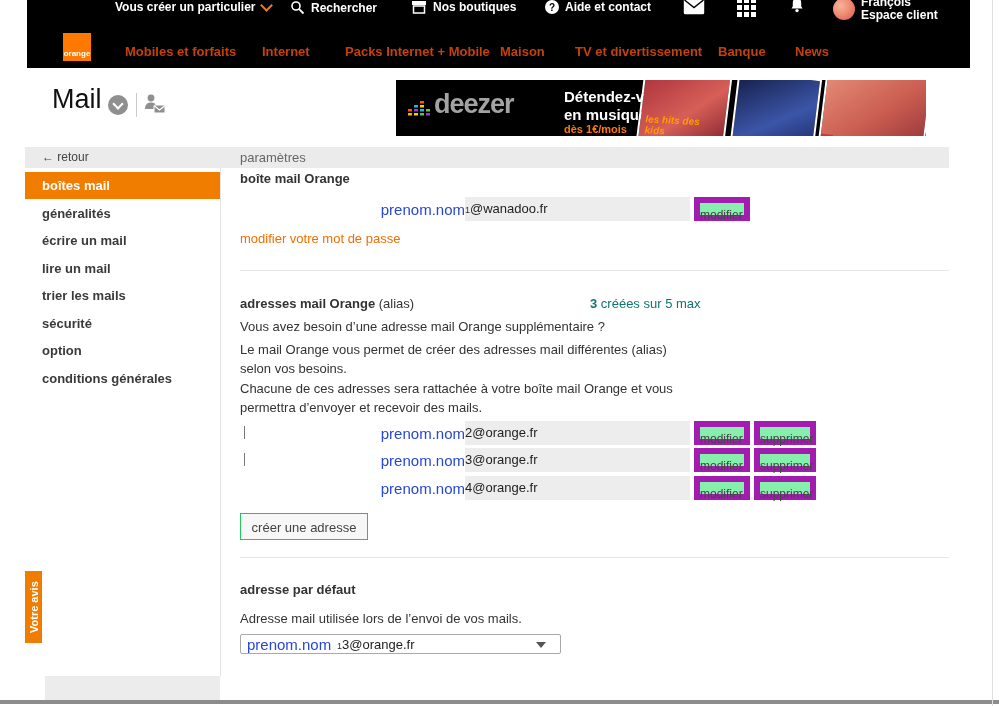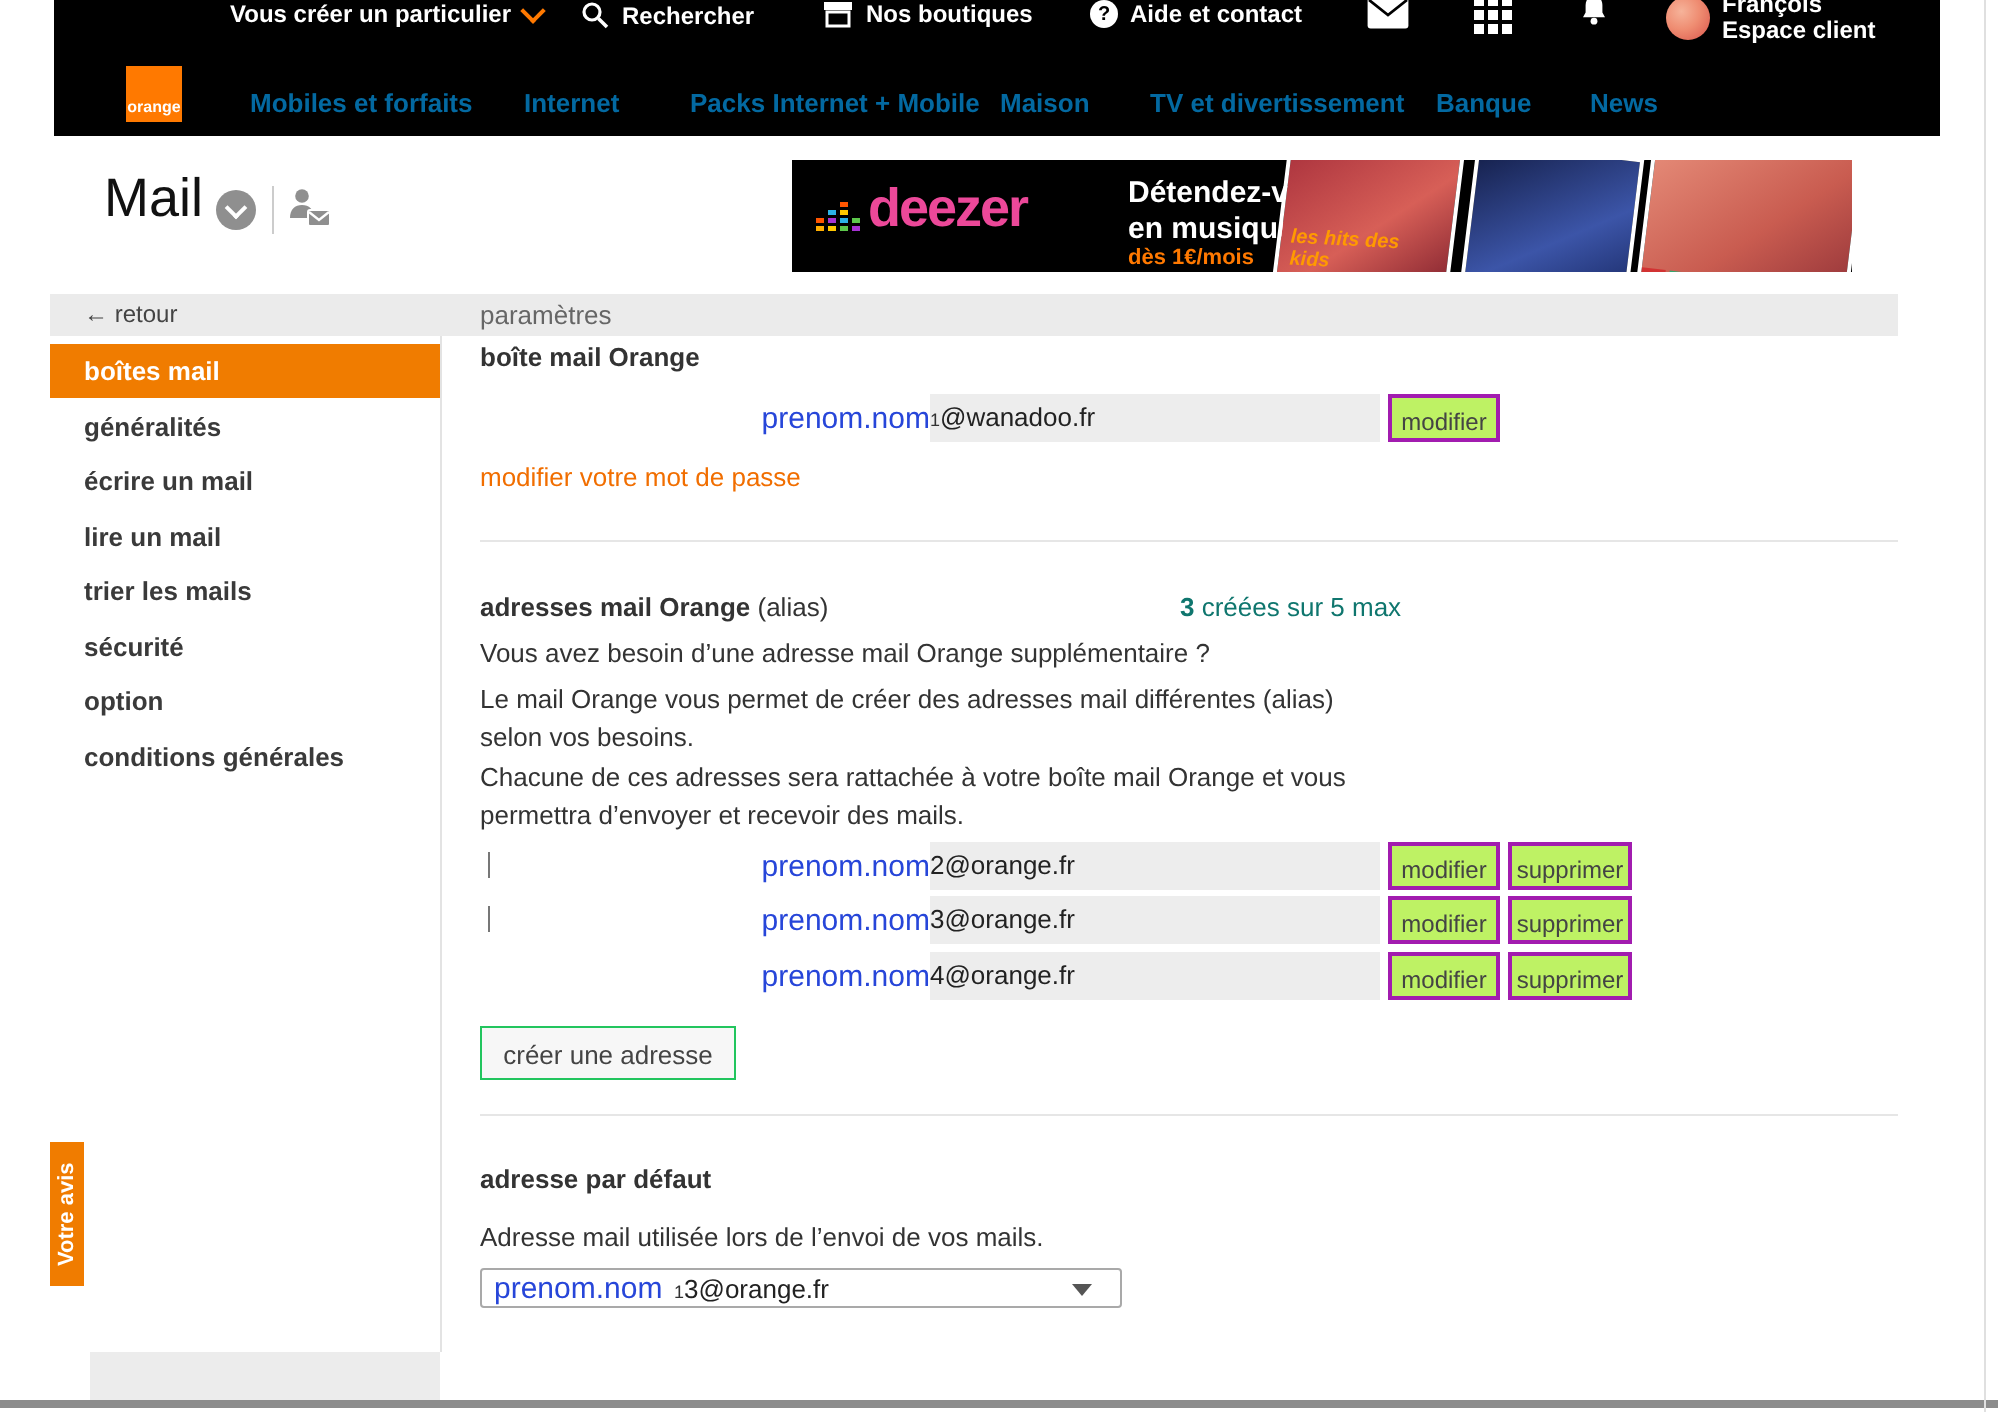--- a/index.html
+++ b/index.html
@@ -14,37 +14,37 @@
         border-bottom:2px solid #ff7900;transform:rotate(45deg);margin-top:-4px;}
   .qicon{display:inline-flex;align-items:center;justify-content:center;width:14px;height:14px;
          border-radius:50%;background:#fff;color:#000;font-size:10px;font-weight:bold;}
   .grid9{display:grid;grid-template-columns:repeat(3,5px);grid-gap:2px;}
   .grid9 i{width:5px;height:5px;background:#fff;display:block;}
   .avatar{width:22px;height:22px;border-radius:50%;
           background:radial-gradient(circle at 35% 35%, #f6b39a 0%, #ef8d72 45%, #d9544a 100%);}
   .userbox{display:flex;flex-direction:column;line-height:13px;color:#fff;font-size:12px;}
   .userbox .b{font-weight:bold;}
   .envwrap{position:relative;}
-  .nav2-item{position:absolute;top:44px;color:#0369a1;font-size:13px;font-weight:bold;white-space:nowrap;cursor:pointer;}
+  .nav2-item{position:absolute;top:44px;color:#c2410c;font-size:13px;font-weight:bold;white-space:nowrap;cursor:pointer;}
   .ologo{position:absolute;left:36px;top:33px;width:28px;height:28px;background:#ff7900;
          display:flex;align-items:flex-end;justify-content:center;color:#fff;
          font-size:8px;font-weight:bold;padding-bottom:3px;box-sizing:border-box;cursor:pointer;}
 
   
   .mail-title{position:absolute;left:52px;top:84px;font-size:27px;color:#111;}
   .mail-chevcircle{position:absolute;left:108px;top:95px;width:20px;height:20px;border-radius:50%;
                    background:#8f8f8f;display:flex;align-items:center;justify-content:center;cursor:pointer;}
   .mail-chevcircle b{width:6px;height:6px;border-right:2px solid #fff;border-bottom:2px solid #fff;
                      transform:rotate(45deg);margin-top:-3px;}
   .vline{position:absolute;left:136px;top:93px;width:1px;height:24px;background:#ccc;}
 
   
   .banner{position:absolute;left:396px;top:80px;width:530px;height:56px;background:#000;overflow:hidden;cursor:pointer;}
   .dz-logo{position:absolute;left:12px;top:17px;}
-  .dz-word{position:absolute;left:38px;top:9px;color:#ec4899;font-size:27px;font-weight:bold;letter-spacing:-1px;}
+  .dz-word{position:absolute;left:38px;top:9px;color:#a3a3a3;font-size:27px;font-weight:bold;letter-spacing:-1px;}
   .dz-l1{position:absolute;left:168px;top:8px;color:#fff;font-size:15px;font-weight:bold;}
   .dz-l2{position:absolute;left:168px;top:26px;color:#fff;font-size:15px;font-weight:bold;}
   .dz-l3{position:absolute;left:168px;top:43px;color:#ff7900;font-size:11px;font-weight:bold;}
   .tile{position:absolute;border:2px solid #fff;overflow:hidden;}
   .tile1{left:244px;top:-8px;width:84px;height:72px;transform:rotate(7deg);
          background:linear-gradient(140deg,#a8303c 0%,#d75f57 55%,#7d1f2c 100%);}
   .tile1 span{position:absolute;left:5px;bottom:8px;color:#ff9a00;font-size:10px;font-weight:bold;
               font-style:italic;line-height:11px;transform:rotate(-4deg);display:block;width:55px;}
   .tile2{left:338px;top:-6px;width:80px;height:70px;transform:rotate(7deg);
          background:linear-gradient(150deg,#121c44 0%,#3c55a8 60%,#1a2a66 100%);}
@@ -67,22 +67,22 @@
   
   .content{position:absolute;left:240px;top:168px;width:709px;}
   .sec-title{position:absolute;font-size:13px;font-weight:bold;color:#333;}
   .field{position:absolute;left:0;width:450px;height:24px;background:#ededed;cursor:text;}
   .redact{position:absolute;left:0;top:0;width:50%;height:24px;background:#fff;
           display:flex;align-items:center;justify-content:flex-end;}
   .redact span{color:#2746d9;font-size:15px;}
   .caret{position:absolute;left:4px;top:5px;width:1px;height:13px;background:#777;}
   .suffix{position:absolute;left:50%;top:0;height:24px;line-height:24px;font-size:13px;color:#222;}
   .tinych{font-size:9px;color:#333;}
-  .btn{position:absolute;height:24px;line-height:24px;text-align:center;font-size:12px;color:#444;
-       background:#bef264;border:2px solid #a21caf;box-sizing:border-box;cursor:pointer;}
+  .btn{position:absolute;height:24px;line-height:24px;text-align:left;font-size:12px;color:#444;
+       background:#86efac;border:6px solid #a21caf;box-sizing:border-box;cursor:pointer;}
   .link{position:absolute;font-size:13px;color:#f16e00;cursor:pointer;}
   .divider{position:absolute;left:0;width:709px;height:1px;background:#e6e6e6;}
   .para{position:absolute;left:0;width:460px;font-size:13px;color:#333;line-height:19px;}
   .count{position:absolute;left:350px;font-size:13px;color:#0f766e;}
   .create-btn{position:absolute;left:0;width:128px;height:27px;line-height:27px;text-align:center;
               font-size:13px;color:#444;background:#f7f7f7;border:1px solid #22c55e;box-sizing:border-box;cursor:pointer;}
   .select{position:absolute;left:0;width:321px;height:20px;background:#fff;border:1px solid #a9a9a9;
           border-radius:2px;box-sizing:border-box;cursor:pointer;}
   .select .sblue{position:absolute;left:6px;top:1px;font-size:15px;color:#2746d9;}
   .select .ssuf{position:absolute;left:96px;top:2px;font-size:13px;color:#222;}

